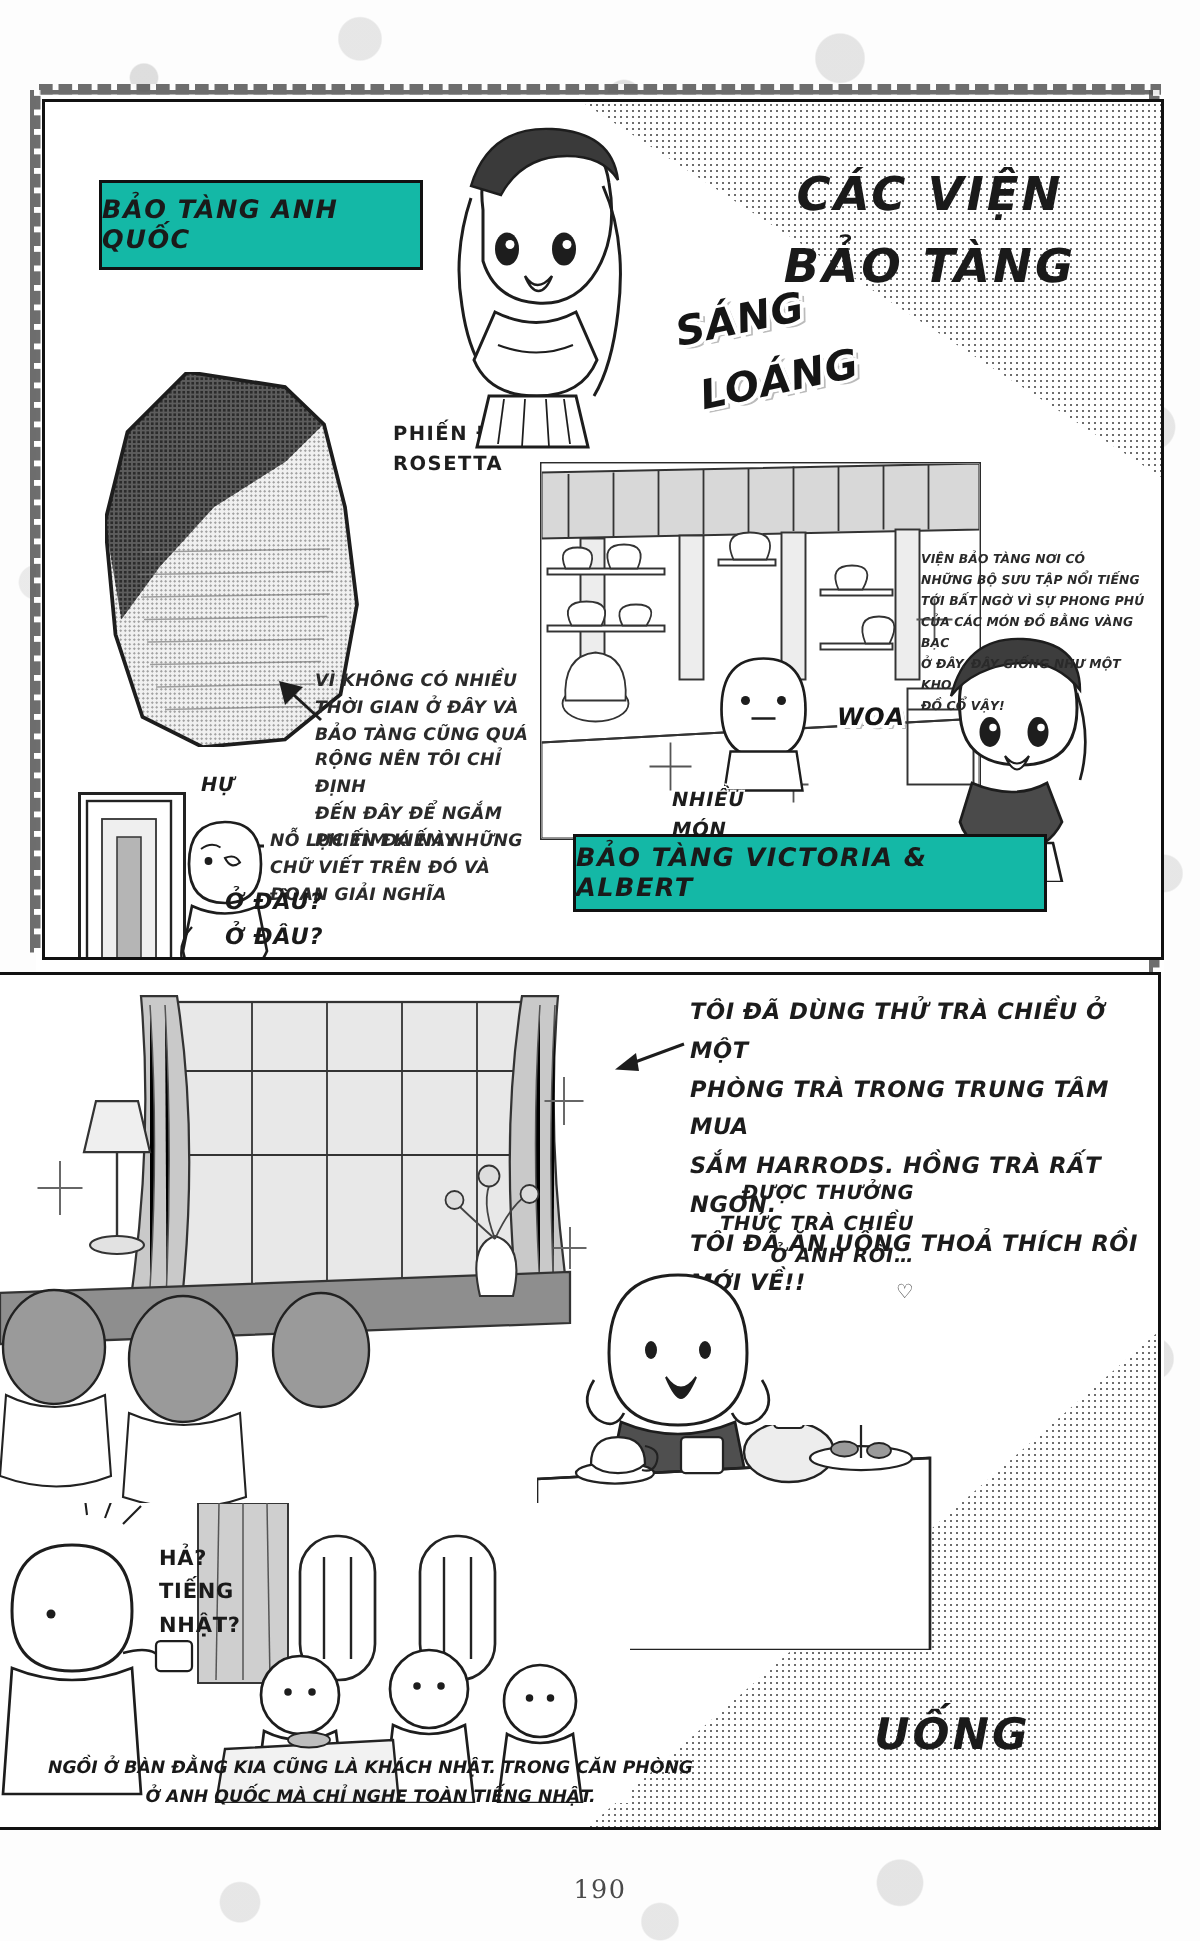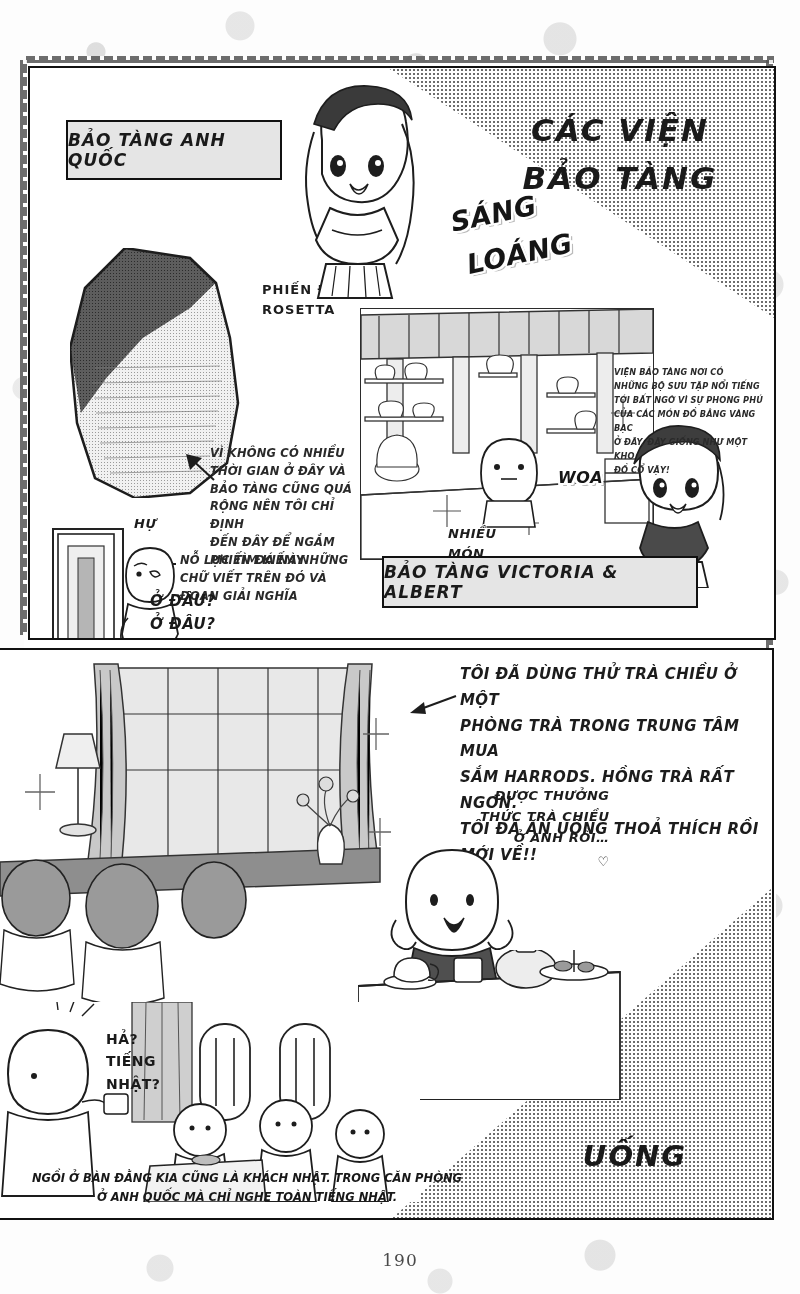--- a/index.html
+++ b/index.html
@@ -79,21 +79,21 @@
     position:absolute;right:0;top:0;width:386px;height:250px;
     clip-path:polygon(100% 0,100% 100%,0 0);
   }
   .title-main{
     position:absolute;right:24px;top:38px;width:260px;text-align:center;
     font-size:31px;line-height:1.55;color:#1a1a1a;font-weight:700;
     font-style:italic;letter-spacing:2px;
   }
 
   .cap-box{
-    position:absolute;background:#e5e5e5;border:2px solid #111;
+    position:absolute;background:#14b8a6;border:2px solid #111;
     display:flex;align-items:center;justify-content:center;
     font-size:17px;font-weight:700;font-style:italic;letter-spacing:1px;
   }
   #cap-british{left:36px;top:52px;width:212px;height:56px;}
   #cap-va{left:352px;top:488px;width:312px;height:48px;font-size:17px;}
 
   .sfx{
     position:absolute;font-weight:700;font-style:italic;
     color:#151515;
     -webkit-text-stroke:0px;

